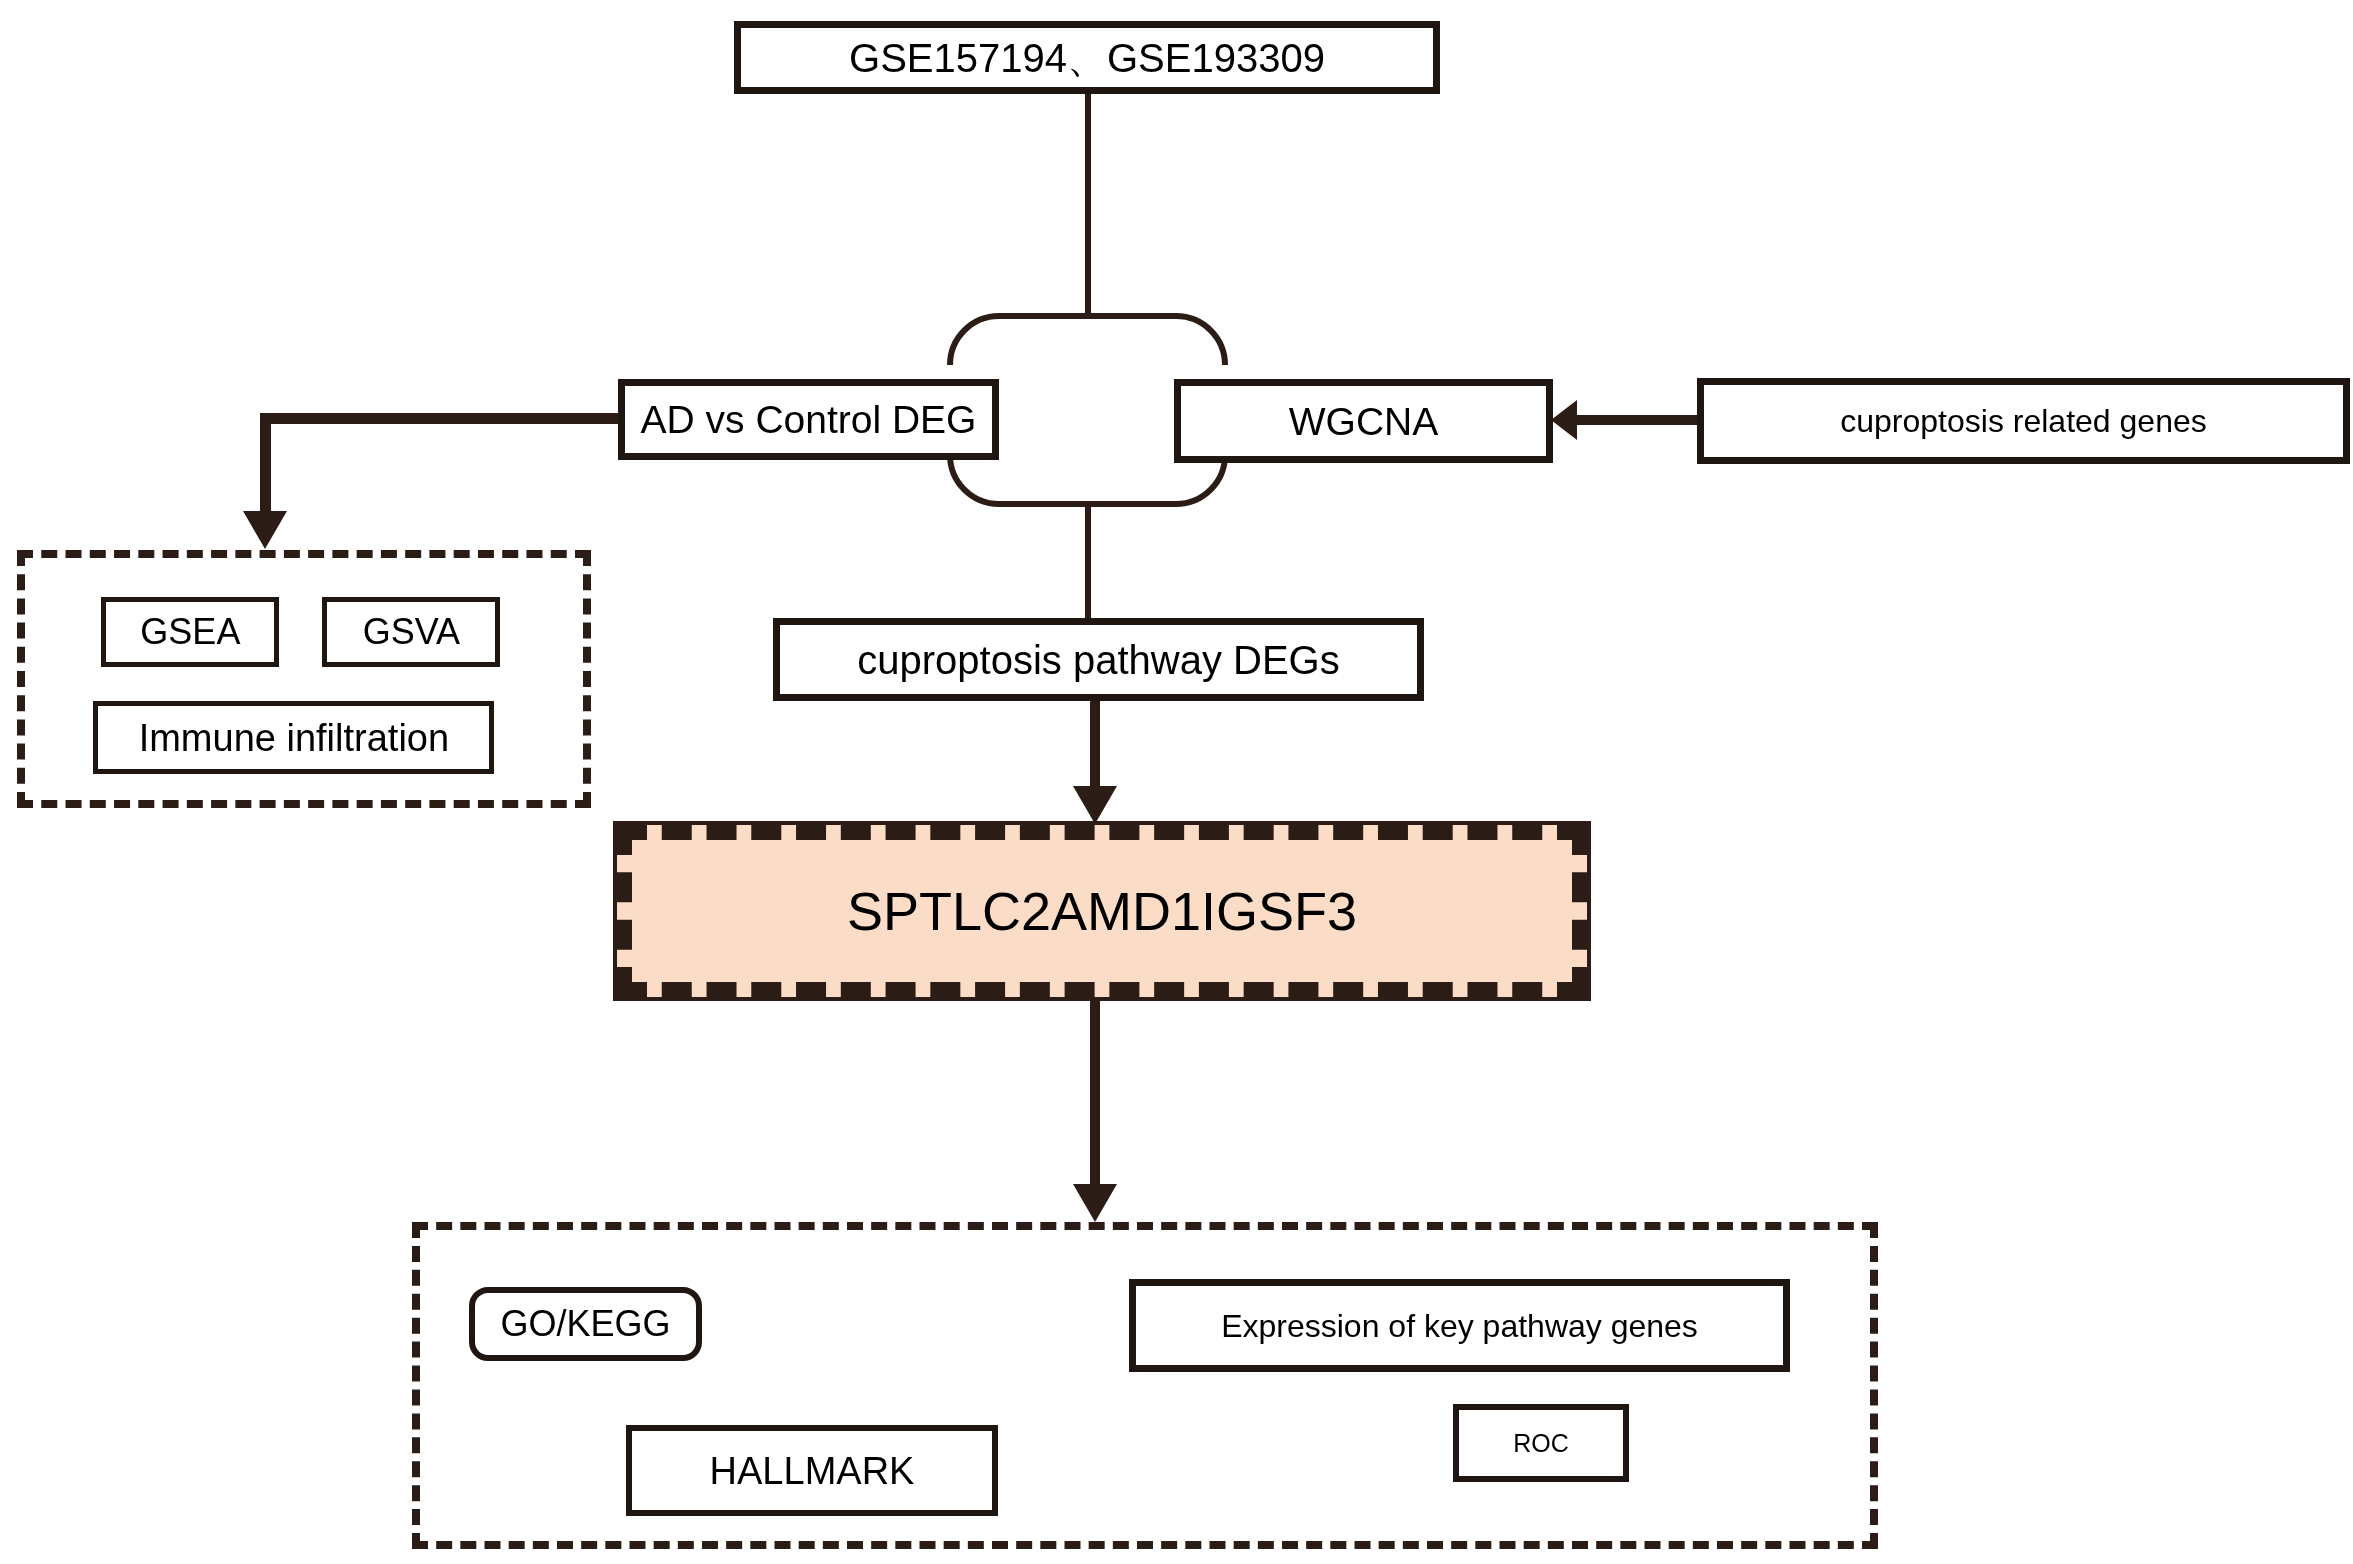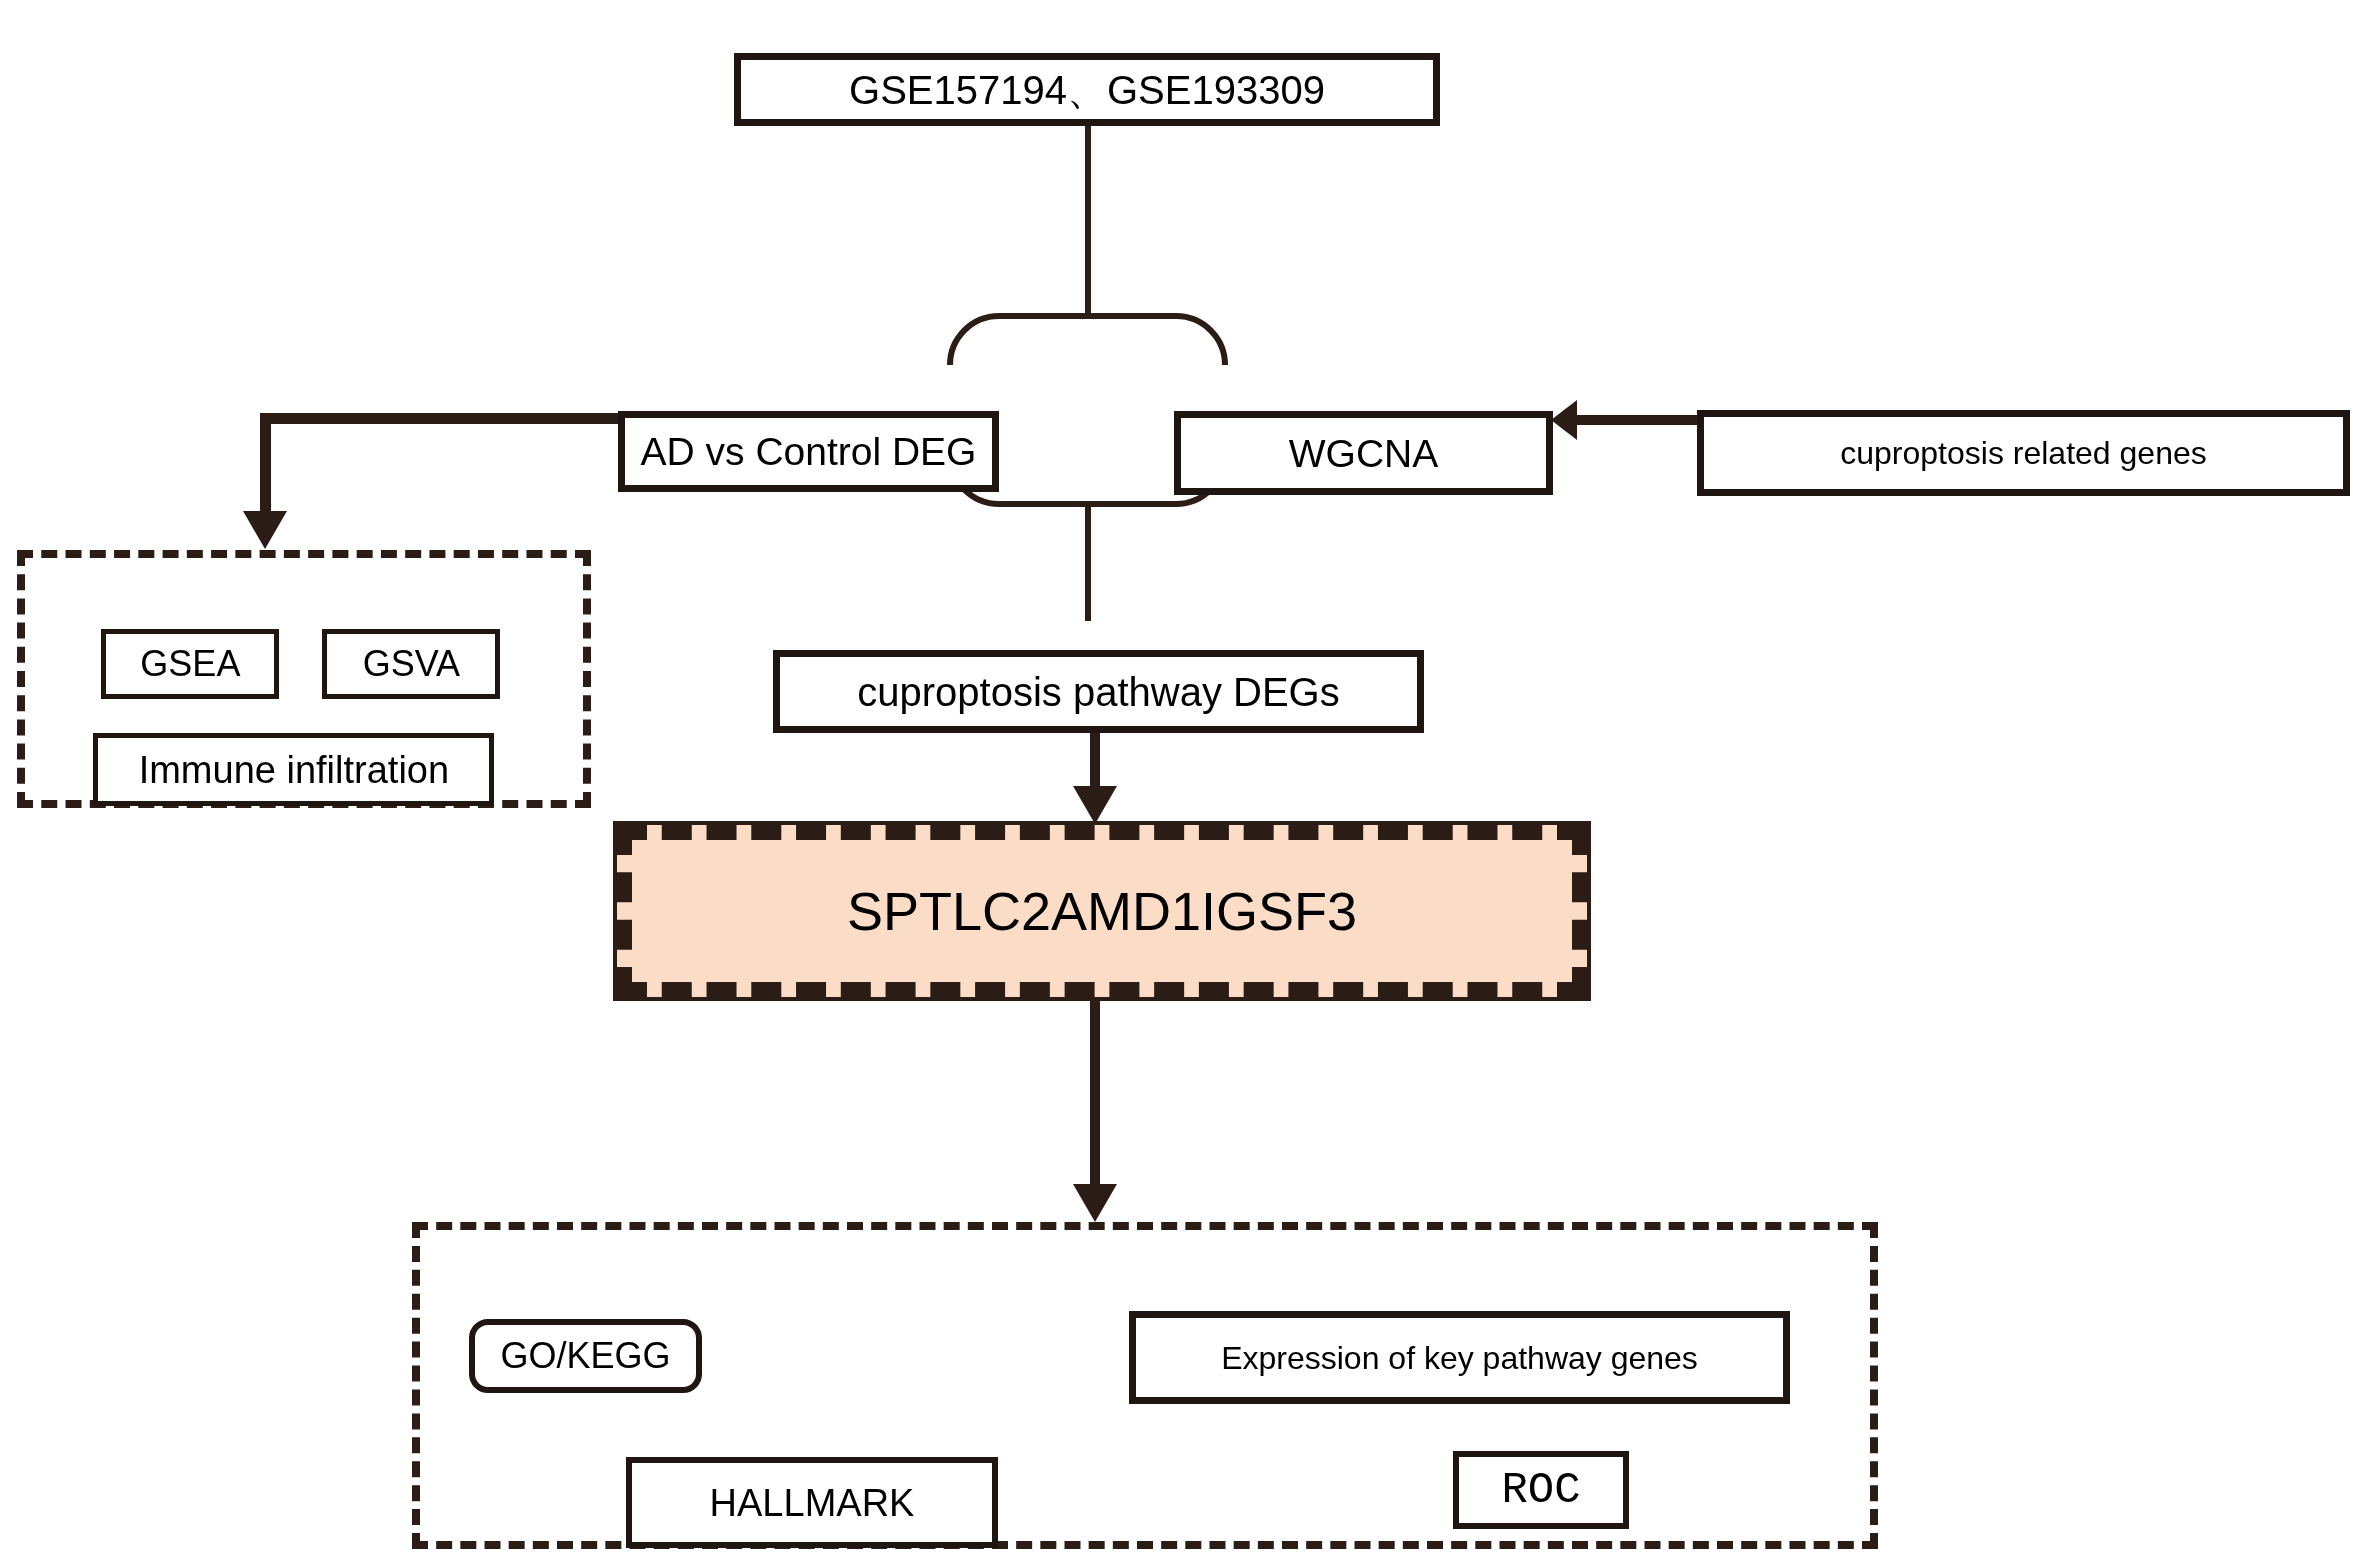--- a/index.html
+++ b/index.html
@@ -11,21 +11,21 @@
   
   .bracket{position:absolute;box-sizing:border-box;border:6.3px solid #2b1d16;border-radius:52px;background:transparent;}
   .eraser{position:absolute;background:#ffffff;}
   
   .tri{position:absolute;width:0;height:0;}
   .tri-down{border-left:22px solid transparent;border-right:22px solid transparent;border-top:38px solid #2b1d16;}
   .tri-left{border-top:20px solid transparent;border-bottom:20px solid transparent;border-right:26px solid #2b1d16;}
   
   .box{position:absolute;box-sizing:border-box;background:#ffffff;border:6.3px solid #1f1511;
        display:flex;align-items:center;justify-content:center;text-align:center;
-       white-space:nowrap;line-height:1;margin-top:32px;}
+       white-space:nowrap;line-height:1;}
   .dashed-group{position:absolute;box-sizing:border-box;border:8.4px dashed #2b1d16;background:transparent;}
   .pink-outer{position:absolute;box-sizing:border-box;border:4.2px solid #2b1d16;background:#ffffff;}
   .pink-inner{position:absolute;inset:0;box-sizing:border-box;border:15.3px dashed #2b1d16;background:#fbdcc7;
               display:flex;align-items:center;justify-content:center;font-size:54px;line-height:1;}
 </style>
 </head>
 <body>
 
 <div class="abs" style="left:0;top:0;width:2354px;height:1564px;">
 
@@ -71,17 +71,17 @@
       <span>SPTLC2</span>
       <span>AMD1</span>
       <span>IGSF3</span>
     </div>
   </div>
 
   <div class="dashed-group" style="left:412px;top:1222px;width:1466px;height:327px;">
     <div class="box" style="left:49px;top:57px;width:233px;height:74px;border-width:6.3px;font-size:36px;border-radius:19px;">GO/KEGG</div>
     <div class="box" style="left:709px;top:49px;width:661px;height:93px;border-width:7px;font-size:32px;">Expression of key pathway genes</div>
     <div class="box" style="left:206px;top:195px;width:372px;height:91px;border-width:6.3px;font-size:38px;">HALLMARK</div>
-    <div class="box" style="left:1033px;top:189px;width:176px;height:78px;border-width:6.3px;font-size:44px;font-family:Liberation Mono, monospace;">ROC</div>
+    <div class="box" style="left:1033px;top:174px;width:176px;height:78px;border-width:6.3px;font-size:25px;">ROC</div>
   </div>
 
 </div>
 
 
 </body></html>

